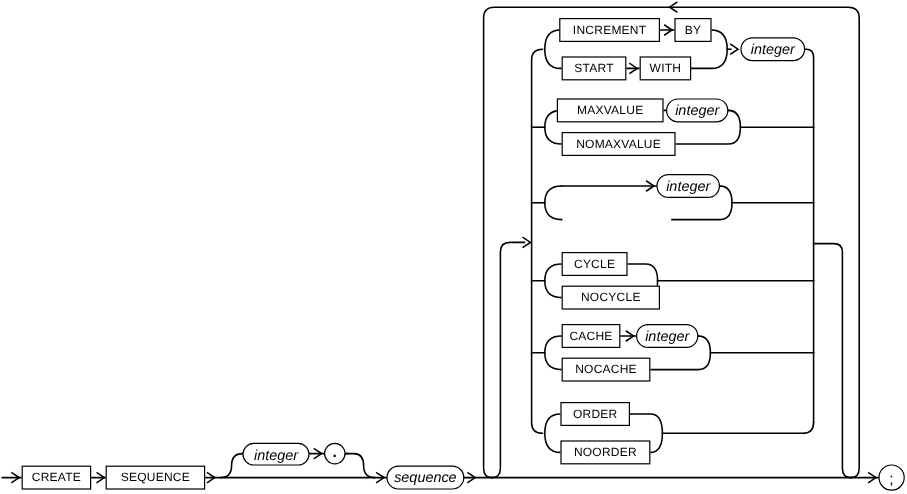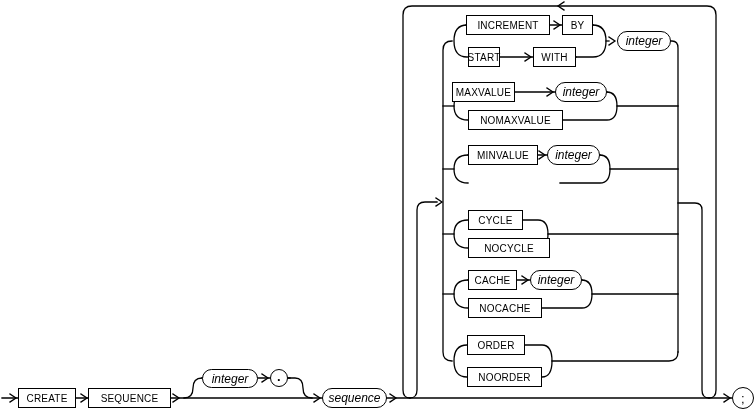--- a/index.html
+++ b/index.html
@@ -111,29 +111,28 @@
   </svg>
 
   <div class="node" style="left:18px;top:388px;width:58px">CREATE</div>
   <div class="node" style="left:88px;top:388px;width:83px">SEQUENCE</div>
   <div class="node oval" style="left:202px;top:369px;width:56px;height:19px">integer</div>
   <div class="node circle dot-circle" style="left:270px;top:369px;width:18px;height:18px">.</div>
   <div class="node oval" style="left:322px;top:388px;width:65px">sequence</div>
 
   <div class="node" style="left:466px;top:15px;width:84px">INCREMENT</div>
   <div class="node" style="left:562px;top:15px;width:31px">BY</div>
-  <div class="node" style="left:468px;top:47px;width:32px">START</div>
+  <div class="node" style="left:468px;top:47px;width:54px">START</div>
   <div class="node" style="left:533px;top:47px;width:43px">WITH</div>
   <div class="node oval" style="left:617px;top:31px;width:54px">integer</div>
 
-  <div class="node" style="left:452px;top:82px;width:63px">MAXVALUE</div>
+  <div class="node" style="left:464px;top:82px;width:89px">MAXVALUE</div>
   <div class="node oval" style="left:555px;top:82px;width:52px">integer</div>
   <div class="node" style="left:468px;top:110px;width:95px">NOMAXVALUE</div>
 
-  <div class="node" style="left:468px;top:145px;width:70px">MINVALUE</div>
   <div class="node oval" style="left:547px;top:145px;width:53px">integer</div>
 
   <div class="node" style="left:468px;top:210px;width:55px">CYCLE</div>
   <div class="node" style="left:468px;top:238px;width:82px">NOCYCLE</div>
 
   <div class="node" style="left:468px;top:270px;width:49px">CACHE</div>
   <div class="node oval" style="left:530px;top:270px;width:52px">integer</div>
   <div class="node" style="left:468px;top:298px;width:74px">NOCACHE</div>
 
   <div class="node" style="left:467px;top:335px;width:58px">ORDER</div>

